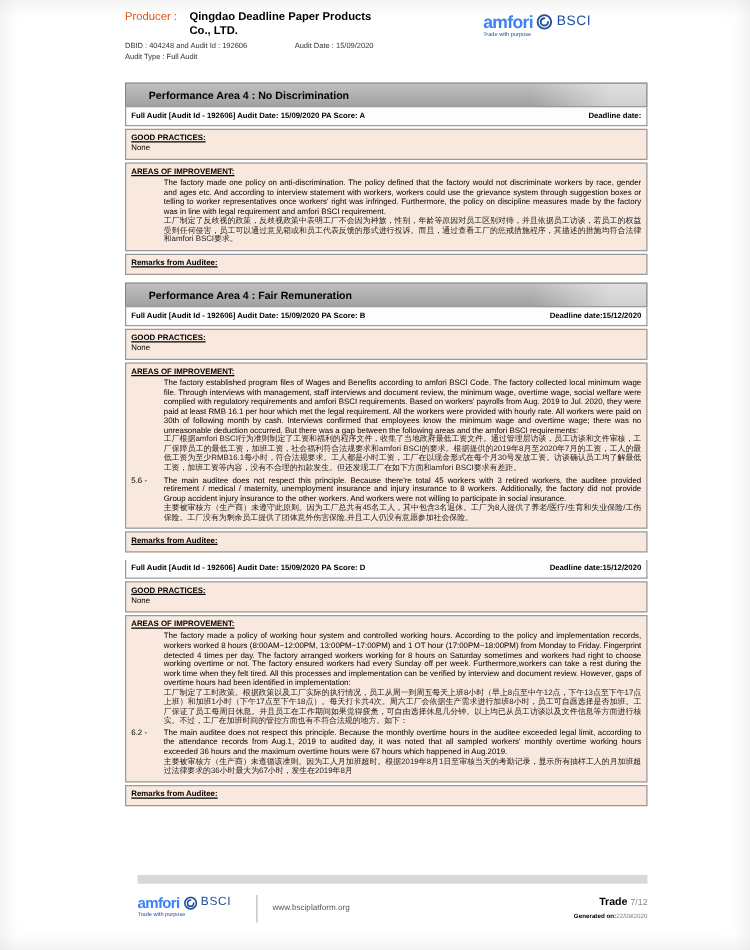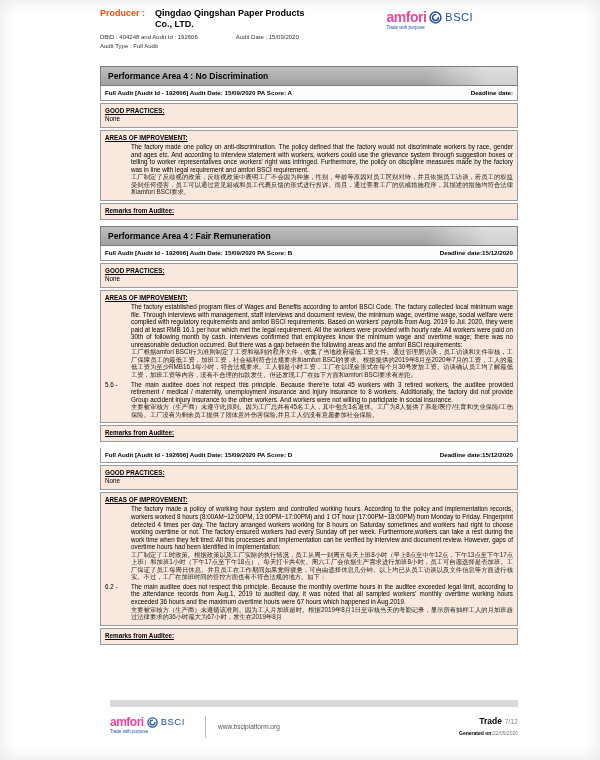--- a/index.html
+++ b/index.html
@@ -7,40 +7,40 @@
     width:600px;height:760px;position:relative;overflow:hidden;
     background:#ffffff;
     font-family:"Liberation Sans", sans-serif;color:#000;
     box-shadow:inset 0 0 18px rgba(0,0,0,0.10);
   }
   .content{position:absolute;left:100px;top:8px;width:418px;}
 
   
   .doc-header{position:relative;height:52px;}
   .producer-row{display:flex;align-items:flex-start;}
-  .producer-label{color:#e8500f;font-weight:bold;font-size:9px;white-space:nowrap;}
+  .producer-label{color:#e8500f;font-weight:normal;font-size:9px;white-space:nowrap;}
   .producer-name{font-weight:bold;font-size:9px;line-height:1.2;margin-left:10px;}
   .meta{font-size:6px;color:#333;margin-top:3px;line-height:1.5;}
   .meta-row{display:flex;}
   .meta-audit-date{margin-left:38px;}
 
   .amfori-logo{position:absolute;right:45px;top:2px;text-align:left;}
   .amfori-line{display:flex;align-items:center;}
-  .amfori-word{color:#ec4899;font-weight:bold;font-size:14px;letter-spacing:-0.5px;line-height:1;text-align:right;}
+  .amfori-word{color:#3b82f6;font-weight:bold;font-size:14px;letter-spacing:-0.5px;line-height:1;text-align:right;}
   .amfori-icon{width:13px;height:13px;margin:0 3px;}
   .bsci-word{color:#20509e;font-size:11px;letter-spacing:0.5px;line-height:1;}
   .tagline{color:#20509e;font-size:4.5px;margin-top:1px;}
 
   
   .pa-section{margin-top:6px;}
   .pa-header{
     background-image:linear-gradient(90deg, rgba(255,255,255,0) 78%, rgba(255,255,255,0.5) 93%),
                      linear-gradient(180deg,#c0c0c0,#a0a0a0);
     border:1px solid #808080;
-    font-weight:bold;font-size:8.5px;padding:4px 7px;
+    font-weight:bold;font-size:8.5px;padding:4px 18px;
   }
   .audit-row{
     border:1px solid #9a9a9a;border-top:none;background:#fdfdfd;
     display:flex;justify-content:space-between;
     font-size:6.2px;font-weight:bold;padding:3px 4px 4px 4px;
   }
   .block{
     background:#f8e8dd;border:1px solid #9a9a9a;margin-top:2px;
     padding:3px 4px 4px 4px;font-size:6.3px;line-height:1.2;
   }
@@ -70,21 +70,21 @@
 </style>
 </head>
 <body>
 
 <div class="content">
 
   <div class="doc-header">
     <div class="producer-row">
       <span class="producer-label">Producer :</span>
       <span class="producer-name">
-        <span>Qingdao Qingshan Paper Products</span><br>
+        <span>Qingdao Deadline Paper Products</span><br>
         <span>Co., LTD.</span>
       </span>
     </div>
     <div class="meta">
       <div class="meta-row">
         <span>DBID : 404248 and Audit Id : 192606</span>
         <span class="meta-audit-date">Audit Date : 15/09/2020</span>
       </div>
       <div>Audit Type : Full Audit</div>
     </div>

